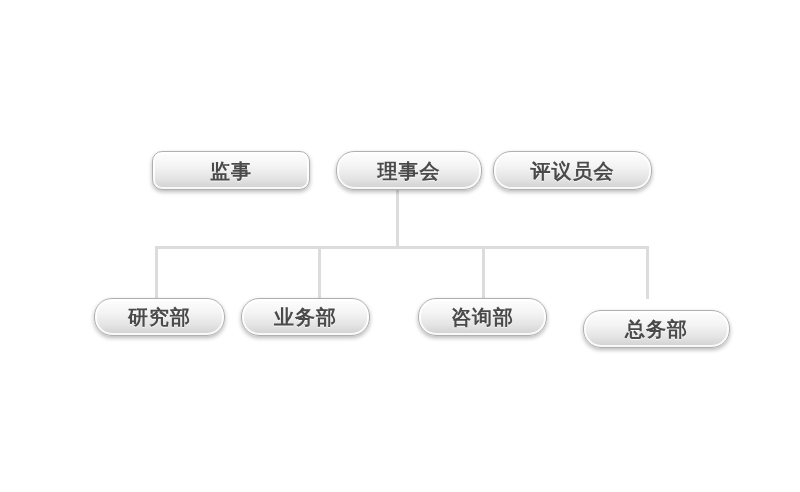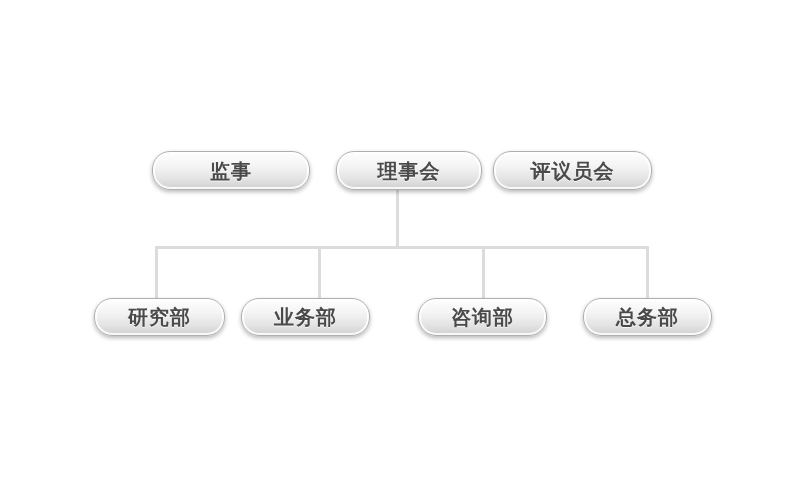--- a/index.html
+++ b/index.html
@@ -47,29 +47,29 @@
   .node span {
     font-size: 20px;
     font-weight: 700;
     letter-spacing: 1px;
     color: #4a4a4a;
     line-height: 1;
     text-shadow: 0 1px 0 rgba(255,255,255,0.7);
   }
 
   
-  .t0 { left: 152px; top: 151px; width: 158px; height: 39px; }
+  .t0 { left: 152px; top: 151px; width: 158px; height: 39px; border-radius: 10px; }
   .t1 { left: 336px; top: 151px; width: 146px; height: 39px; }
   .t2 { left: 493px; top: 151px; width: 159px; height: 39px; font-family: Liberation Serif, serif; }
 
   
   .b0 { left:  94px; top: 298px; width: 131px; height: 38px; }
   .b1 { left: 241px; top: 298px; width: 129px; height: 38px; }
   .b2 { left: 418px; top: 298px; width: 129px; height: 38px; }
-  .b3 { left: 583px; top: 298px; width: 129px; height: 38px; }
+  .b3 { left: 583px; top: 310px; width: 147px; height: 38px; }
 </style>
 </head>
 <body>
 
 <div class="canvas">
 
   <div class="conn stem"></div>
   <div class="conn hbus"></div>
   <div class="conn drop d0"></div>
   <div class="conn drop d1"></div>

